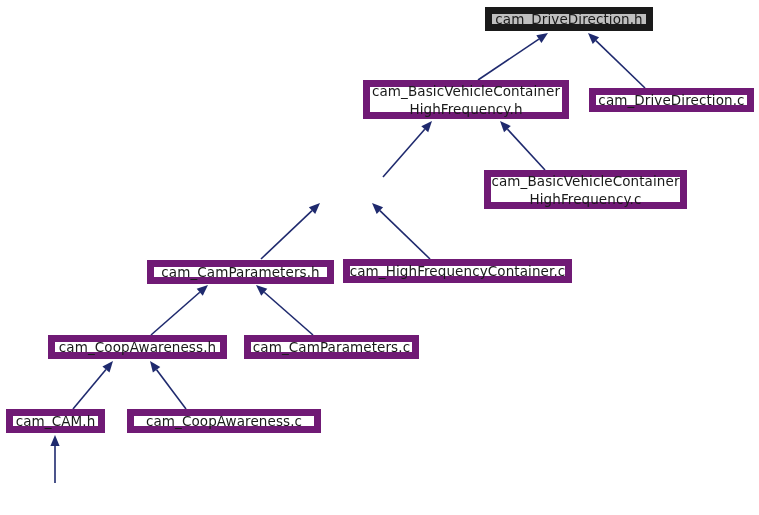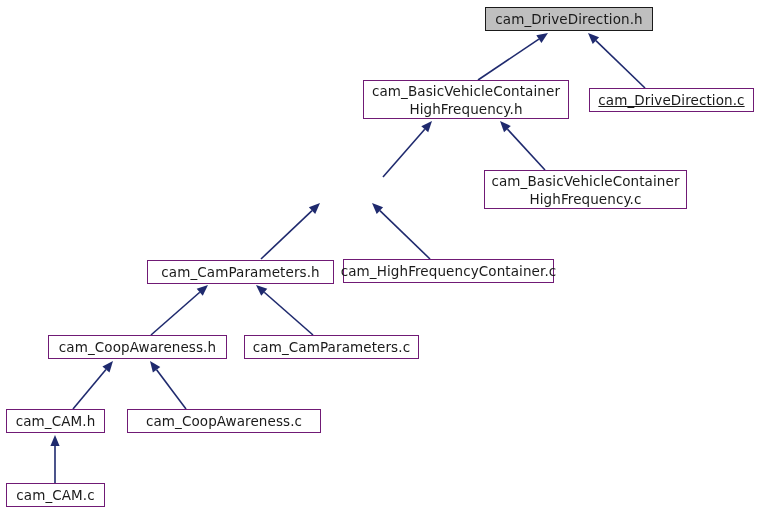--- a/index.html
+++ b/index.html
@@ -19,21 +19,21 @@
     position: absolute;
     left: 0;
     top: 0;
     width: 759px;
     height: 515px;
     pointer-events: none;
   }
   .node {
     position: absolute;
     box-sizing: border-box;
-    border: 1px solid #701a75;
+    border: 7px solid #701a75;
     background: #ffffff;
     color: #1a1a1a;
     display: flex;
     align-items: center;
     justify-content: center;
     text-align: center;
     font-size: 13.5px;
     line-height: 18px;
     letter-spacing: 0.1px;
     white-space: pre-line;
@@ -94,23 +94,22 @@
         <polygon points="150,361 160.28,367.04 152.92,372.56" fill="#1f2a6e"></polygon>
       </g>
       <g>
         <line x1="55" y1="483" x2="55" y2="446" stroke="#1f2a6e" stroke-width="1.6"></line>
         <polygon points="55,435 59.6,446 50.4,446" fill="#1f2a6e"></polygon>
       </g>
     </svg>
 <div class="node highlight" style="left: 485px; top: 7px; width: 168px; height: 24px;"><span class="label">cam_DriveDirection.h</span></div>
     <div class="node" style="left: 363px; top: 80px; width: 206px; height: 39px;"><span class="label">cam_BasicVehicleContainer
 HighFrequency.h</span></div>
-    <div class="node" style="left: 589px; top: 88px; width: 165px; height: 24px; text-decoration: underline;"><span class="label">cam_DriveDirection.c</span></div>
+    <div class="node" style="left: 589px; top: 88px; width: 165px; height: 24px;"><span class="label">cam_DriveDirection.c</span></div>
     <div class="node" style="left: 484px; top: 170px; width: 203px; height: 39px;"><span class="label">cam_BasicVehicleContainer
 HighFrequency.c</span></div>
     <div class="node" style="left: 147px; top: 260px; width: 187px; height: 24px;"><span class="label">cam_CamParameters.h</span></div>
-    <div class="node" style="left: 343px; top: 259px; width: 211px; height: 24px;"><span class="label">cam_HighFrequencyContainer.c</span></div>
+    <div class="node" style="left: 343px; top: 259px; width: 229px; height: 24px;"><span class="label">cam_HighFrequencyContainer.c</span></div>
     <div class="node" style="left: 48px; top: 335px; width: 179px; height: 24px;"><span class="label">cam_CoopAwareness.h</span></div>
     <div class="node" style="left: 6px; top: 409px; width: 99px; height: 24px;"><span class="label">cam_CAM.h</span></div>
     <div class="node" style="left: 244px; top: 335px; width: 175px; height: 24px;"><span class="label">cam_CamParameters.c</span></div>
     <div class="node" style="left: 127px; top: 409px; width: 194px; height: 24px;"><span class="label">cam_CoopAwareness.c</span></div>
-    <div class="node" style="left: 6px; top: 483px; width: 99px; height: 24px;"><span class="label">cam_CAM.c</span></div>
   </div>
 
 </body></html>

